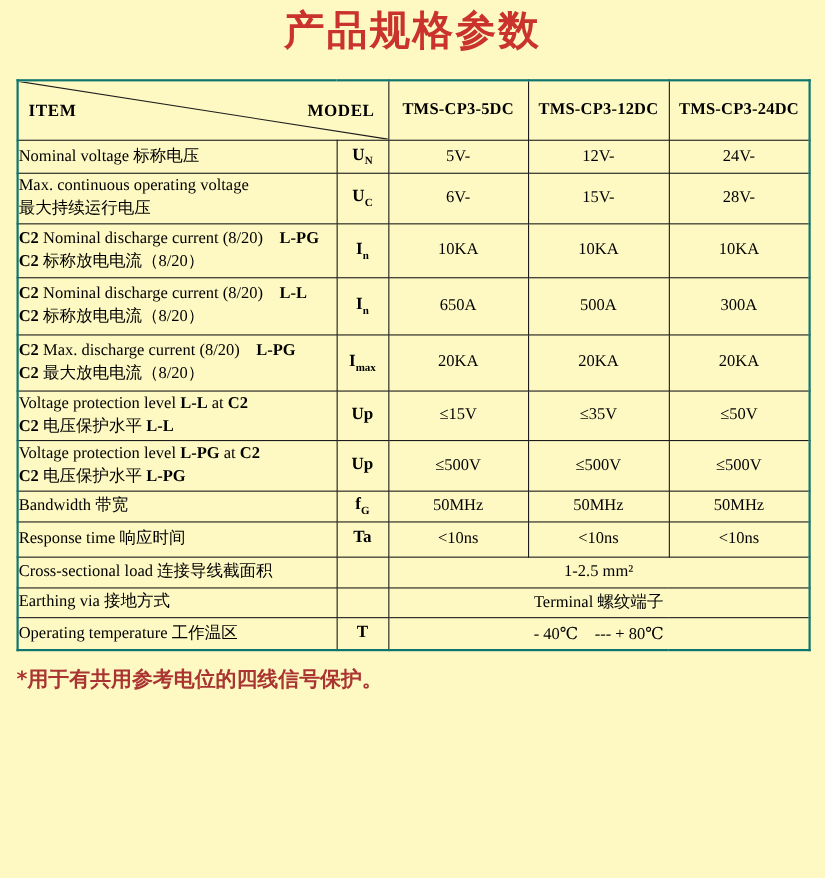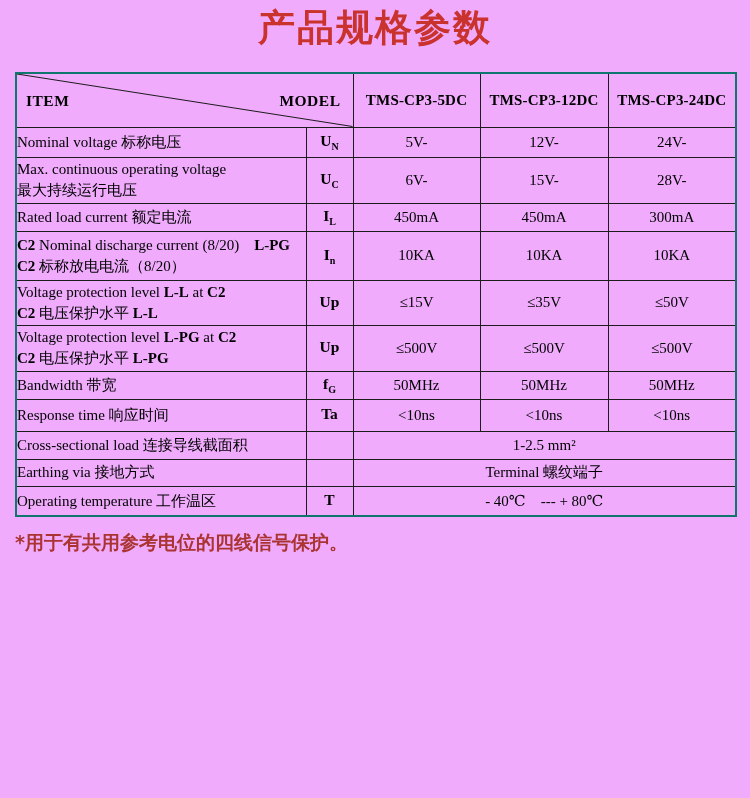--- a/index.html
+++ b/index.html
@@ -3,21 +3,21 @@
 <meta charset="utf-8">
 <style>
   html, body {
     margin: 0;
     padding: 0;
     background: #ffffff;
   }
   .page {
     width: 750px;
     height: 798px;
-    background: #f0abfc;
+    background: #fef9c3;
     position: relative;
     font-family: "Liberation Serif", "DejaVu Serif", serif;
     color: #000000;
     overflow: hidden;
   }
   .title {
     margin: 6px 0 0 0;
     text-align: center;
     font-family: "DejaVu Sans", "Liberation Sans", sans-serif;
     font-weight: bold;
@@ -138,42 +138,53 @@
       <td class="item">
         <div class="lbl-line">Max. continuous operating voltage</div>
         <div class="lbl-line">最大持续运行电压</div>
       </td>
       <td class="sym"><span>U</span><sub>C</sub></td>
       <td class="val">6V-</td>
       <td class="val">15V-</td>
       <td class="val">28V-</td>
     </tr>
 
-    <tr style="height:28px">
-      <td class="item">
-            <div class="lbl-line">Rated load current  额定电流</div>
-          </td>
-      <td class="sym"><span>I</span><sub>L</sub></td>
-      <td class="val">450mA</td>
-      <td class="val">450mA</td>
-      <td class="val">300mA</td>
-    </tr>
 
     <tr style="height:49px">
       <td class="item">
         <div class="lbl-line"><b>C2</b> Nominal discharge current (8/20)　<b>L-PG</b></div>
         <div class="lbl-line"><b>C2</b> 标称放电电流（8/20）</div>
       </td>
       <td class="sym"><span>I</span><sub>n</sub></td>
       <td class="val">10KA</td>
       <td class="val">10KA</td>
       <td class="val">10KA</td>
     </tr>
 
-
+    <tr style="height:52px">
+      <td class="item">
+        <div class="lbl-line"><b>C2</b> Nominal discharge current (8/20)　<b>L-L</b></div>
+        <div class="lbl-line"><b>C2</b> 标称放电电流（8/20）</div>
+      </td>
+      <td class="sym"><span>I</span><sub>n</sub></td>
+      <td class="val">650A</td>
+      <td class="val">500A</td>
+      <td class="val">300A</td>
+    </tr>
+
+    <tr style="height:51px">
+      <td class="item">
+        <div class="lbl-line"><b>C2</b> Max. discharge current (8/20)　<b>L-PG</b></div>
+        <div class="lbl-line"><b>C2</b> 最大放电电流（8/20）</div>
+      </td>
+      <td class="sym"><span>I</span><sub>max</sub></td>
+      <td class="val">20KA</td>
+      <td class="val">20KA</td>
+      <td class="val">20KA</td>
+    </tr>
 
     <tr style="height:45px">
       <td class="item">
         <div class="lbl-line">Voltage protection level <b>L-L</b> at <b>C2</b></div>
         <div class="lbl-line"><b>C2</b>  电压保护水平  <b>L-L</b></div>
       </td>
       <td class="sym"><span>Up</span><sub></sub></td>
       <td class="val">≤15V</td>
       <td class="val">≤35V</td>
       <td class="val">≤50V</td>

